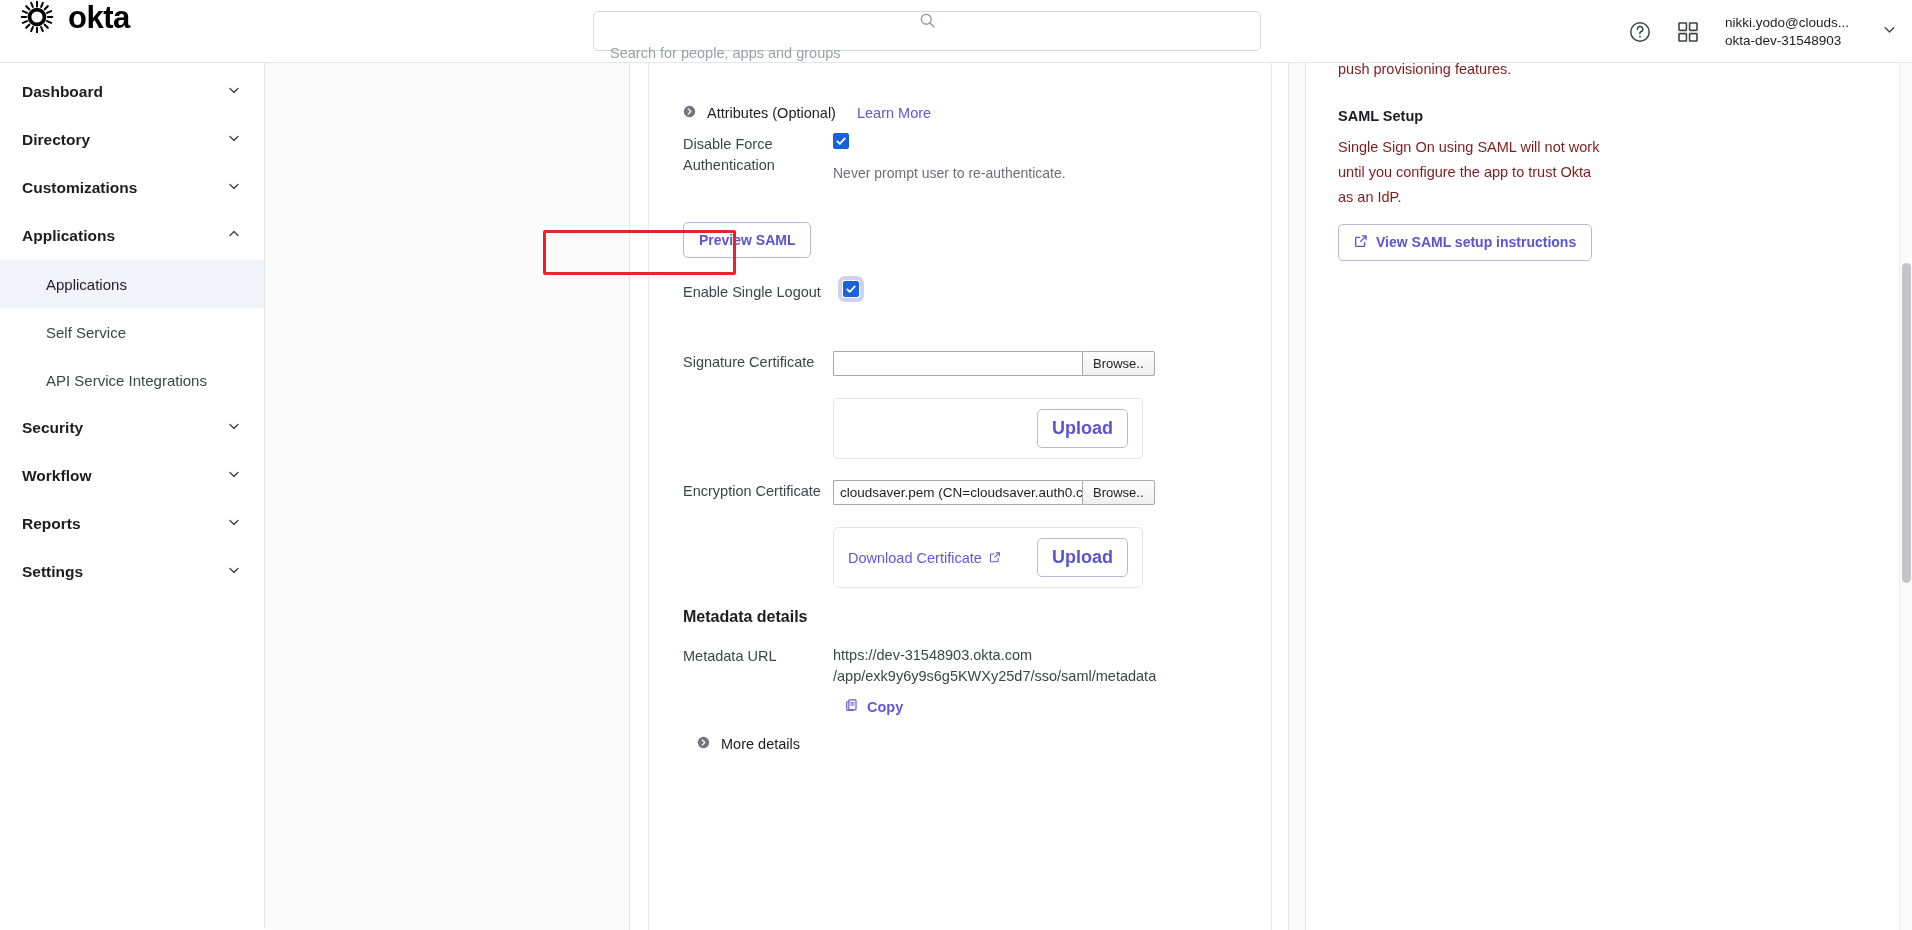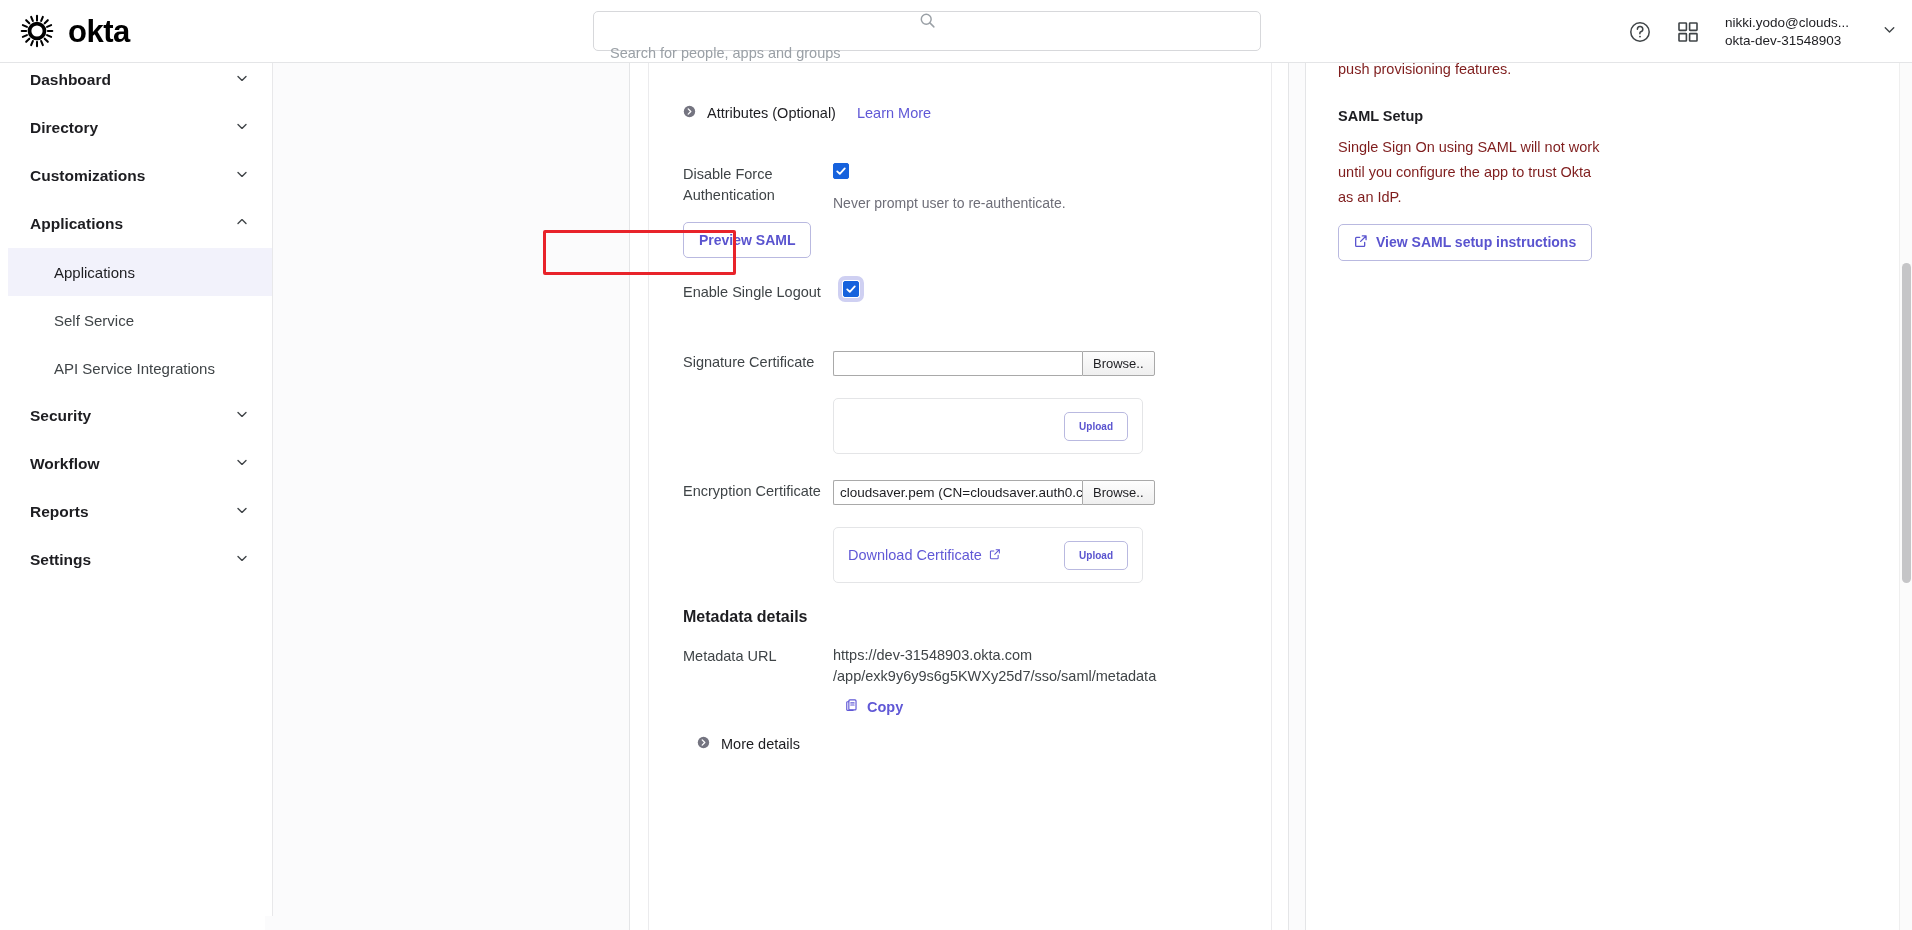--- a/index.html
+++ b/index.html
@@ -10,21 +10,21 @@
     overflow: hidden;
   }
   body { position: relative; }
 
   
   .topbar {
     position: absolute; top: 0; left: 0;
     width: 1912px; height: 63px;
     background: #ffffff;
     border-bottom: 1px solid #e4e5e7;
-    display: flex; align-items: center;
+    display: flex; align-items: flex-start;
     z-index: 30;
   }
   .brand { display: flex; align-items: center; gap: 14px; padding-left: 20px; width: 280px; }
   .okta-mark { width: 34px; height: 34px; display: block; }
   .okta-word { font-size: 31px; font-weight: 700; letter-spacing: -0.5px; color: #000; line-height: 1; }
 
   .searchwrap { position: absolute; left: 593px; top: 11px; width: 668px; height: 40px; }
   .searchbox {
     width: 100%; height: 100%;
     border: 1px solid #d7d8db; border-radius: 5px;
@@ -45,28 +45,27 @@
     display: flex; align-items: center; gap: 18px;
   }
   .icon-btn { width: 30px; height: 30px; display: flex; align-items: center; justify-content: center; cursor: pointer; }
   .useracct { display: flex; flex-direction: column; justify-content: center; line-height: 1.32; margin-left: 4px; }
   .useracct .u1 { font-size: 13.5px; color: #1d1d21; }
   .useracct .u2 { font-size: 13.5px; color: #1d1d21; }
   .caret-wrap { margin-left: 14px; display: flex; align-items: center; cursor: pointer; }
 
   
   .sidebar {
-    position: absolute; top: 49px; left: 0;
+    position: absolute; top: 61px; left: 0;
     width: 265px; height: 867px;
     background: #ffffff;
     border-right: 1px solid #e8e8ea;
     padding-top: 7px;
     overflow: hidden;
     z-index: 20;
-    margin-left: 8px;
   }
   .nav-group { }
   .nav-top {
     height: 48px; display: flex; align-items: center;
     padding: 0 22px 0 22px; cursor: pointer;
     justify-content: space-between;
   }
   .nav-top span.lbl { font-size: 15.5px; font-weight: 700; color: #1d1d21; }
   .nav-sub {
     height: 48px; display: flex; align-items: center;
@@ -152,21 +151,21 @@
   .upload-panel {
     width: 310px; min-height: 56px;
     border: 1px solid #e4e5e7; border-radius: 5px;
     background: #fff;
     display: flex; align-items: center; justify-content: space-between;
     padding: 10px 14px;
   }
   .upload-btn {
     border: 1px solid #b9b9e0; border-radius: 5px;
     background: #fff; color: #5a54cf;
-    font-size: 10px; font-weight: 700;
+    font-size: 18px; font-weight: 700;
     padding: 8px 14px; cursor: pointer;
     font-family: "Liberation Sans", sans-serif;
     margin-left: auto;
   }
 
   .section-title { font-size: 16px; font-weight: 700; color: #1d1d21; }
   .meta-val { font-size: 14.5px; color: #3f4447; line-height: 1.45; }
   .copy-btn {
     display: inline-flex; align-items: center; gap: 8px;
     color: #6058d6; font-size: 14.5px; font-weight: 700;
@@ -367,21 +366,21 @@
             <span>
               <svg width="13" height="13" viewBox="0 0 16 16">
                 <circle cx="8" cy="8" r="7" fill="#747480"></circle>
                 <polyline points="6.4,4.8 9.6,8 6.4,11.2" fill="none" stroke="#fff" stroke-width="1.6" stroke-linecap="round" stroke-linejoin="round"></polyline>
               </svg>
             </span>
             <span class="lbl">Attributes (Optional)</span>
             <a class="link" style="margin-left:10px;">Learn More</a>
           </div>
 
-          <div style="position:absolute; left:34px; top:390px; width:556px;" class="row">
+          <div style="position:absolute; left:34px; top:360px; width:556px;" class="row">
             <div class="field-label">Disable Force Authentication</div>
             <div class="field-body">
               <div class="cb">
                 <svg width="12" height="12" viewBox="0 0 14 14" fill="none" stroke="#fff" stroke-width="2.1">
                   <polyline points="2.6,7.4 5.6,10.3 11.4,3.9" stroke-linecap="round" stroke-linejoin="round"></polyline>
                 </svg>
               </div>
               <div class="helptext" style="margin-top:14px;">Never prompt user to re-authenticate.</div>
             </div>
           </div>

